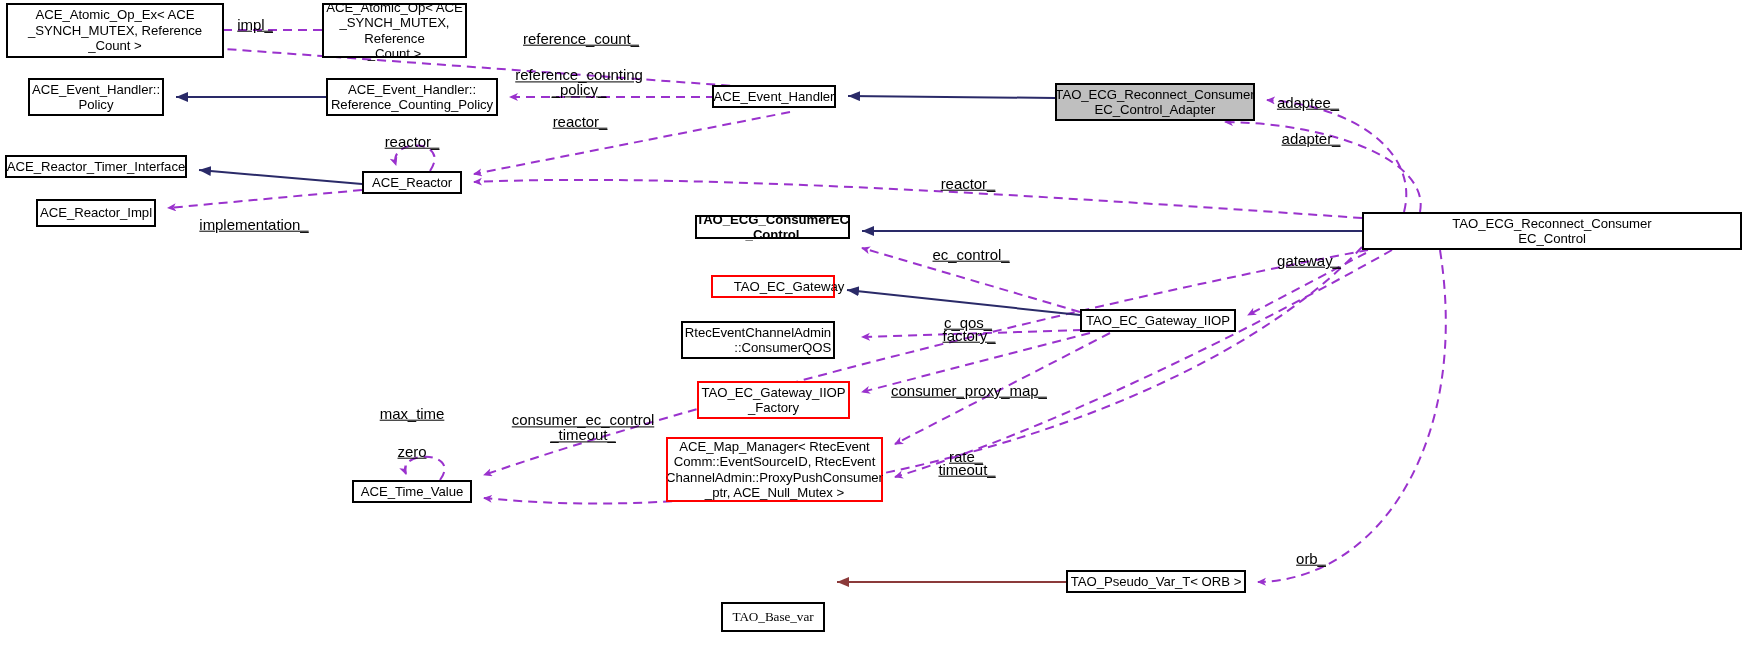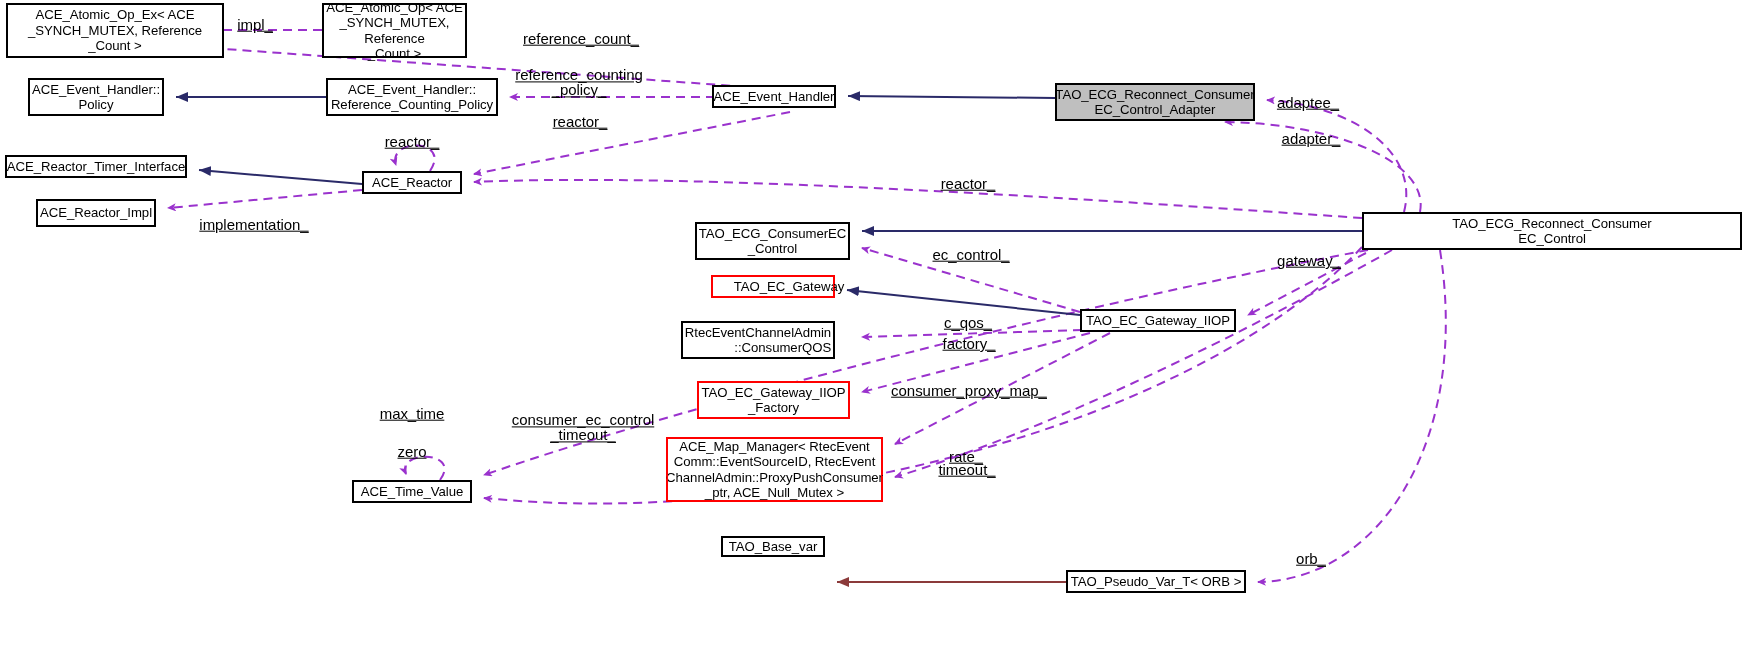--- a/index.html
+++ b/index.html
@@ -147,52 +147,52 @@
       <div class="node" style="left: 326px; top: 78px; width: 172px; height: 38px;">ACE_Event_Handler::
 Reference_Counting_Policy</div>
       <div class="node" style="left: 712px; top: 85px; width: 124px; height: 23px;">ACE_Event_Handler</div>
       <div class="node gray" style="left: 1055px; top: 83px; width: 200px; height: 38px;">TAO_ECG_Reconnect_Consumer
 EC_Control_Adapter</div>
       <div class="node" style="left: 5px; top: 155px; width: 182px; height: 23px;">ACE_Reactor_Timer_Interface</div>
       <div class="node" style="left: 362px; top: 171px; width: 100px; height: 23px;">ACE_Reactor</div>
       <div class="node" style="left: 36px; top: 199px; width: 120px; height: 28px;">ACE_Reactor_Impl</div>
       <div class="node" style="left: 1362px; top: 212px; width: 380px; height: 38px;">TAO_ECG_Reconnect_Consumer
 EC_Control</div>
-      <div class="node" style="left: 695px; top: 222px; width: 155px; height: 38px;">TAO_ECG_ConsumerEC
+      <div class="node" style="left: 695px; top: 215px; width: 155px; height: 24px; font-weight: bold;">TAO_ECG_ConsumerEC
 _Control</div>
       <div class="node red" style="left: 711px; top: 275px; width: 124px; height: 23px; padding-left: 32px;">TAO_EC_Gateway</div>
       <div class="node" style="left: 1080px; top: 309px; width: 156px; height: 23px;">TAO_EC_Gateway_IIOP</div>
       <div class="node" style="left: 681px; top: 321px; width: 154px; height: 38px; text-align: right;">RtecEventChannelAdmin
 ::ConsumerQOS</div>
       <div class="node red" style="left: 697px; top: 381px; width: 153px; height: 38px;">TAO_EC_Gateway_IIOP
 _Factory</div>
       <div class="node red" style="left: 666px; top: 437px; width: 217px; height: 65px;">ACE_Map_Manager&lt; RtecEvent
 Comm::EventSourceID, RtecEvent
 ChannelAdmin::ProxyPushConsumer
 _ptr, ACE_Null_Mutex &gt;</div>
       <div class="node" style="left: 352px; top: 480px; width: 120px; height: 23px;">ACE_Time_Value</div>
-      <div class="node" style="left: 721px; top: 536px; width: 104px; height: 21px;">TAO_Base_var</div>
+      <div class="node" style="left: 721px; top: 602px; width: 104px; height: 30px; font-family: Liberation Serif, serif;">TAO_Base_var</div>
       <div class="node" style="left: 1066px; top: 570px; width: 180px; height: 23px;">TAO_Pseudo_Var_T&lt; ORB &gt;</div>
     </div>
 
   <div id="label-container">
       <div class="edge-label" style="left: 255px; top: 25px;">impl_</div>
       <div class="edge-label" style="left: 581px; top: 39px;">reference_count_</div>
       <div class="edge-label" style="left: 579px; top: 83px;">reference_counting
 _policy_</div>
       <div class="edge-label" style="left: 580px; top: 122px;">reactor_</div>
       <div class="edge-label" style="left: 1308px; top: 103px;">adaptee_</div>
       <div class="edge-label" style="left: 1311px; top: 139px;">adapter_</div>
       <div class="edge-label" style="left: 412px; top: 142px;">reactor_</div>
       <div class="edge-label" style="left: 254px; top: 189px; margin-top: 36px;">implementation_</div>
       <div class="edge-label" style="left: 968px; top: 184px;">reactor_</div>
       <div class="edge-label" style="left: 971px; top: 255px;">ec_control_</div>
       <div class="edge-label" style="left: 1309px; top: 261px;">gateway_</div>
       <div class="edge-label" style="left: 968px; top: 323px;">c_qos_</div>
-      <div class="edge-label" style="left: 969px; top: 344px;">factory_</div>
+      <div class="edge-label" style="left: 969px; top: 336px;">factory_</div>
       <div class="edge-label" style="left: 969px; top: 391px;">consumer_proxy_map_</div>
       <div class="edge-label" style="left: 583px; top: 428px;">consumer_ec_control
 _timeout_</div>
       <div class="edge-label" style="left: 412px; top: 414px;">max_time</div>
       <div class="edge-label" style="left: 412px; top: 452px;">zero</div>
       <div class="edge-label" style="left: 966px; top: 457px;">rate_</div>
       <div class="edge-label" style="left: 967px; top: 470px;">timeout_</div>
       <div class="edge-label" style="left: 1311px; top: 559px;">orb_</div>
     </div>
 

